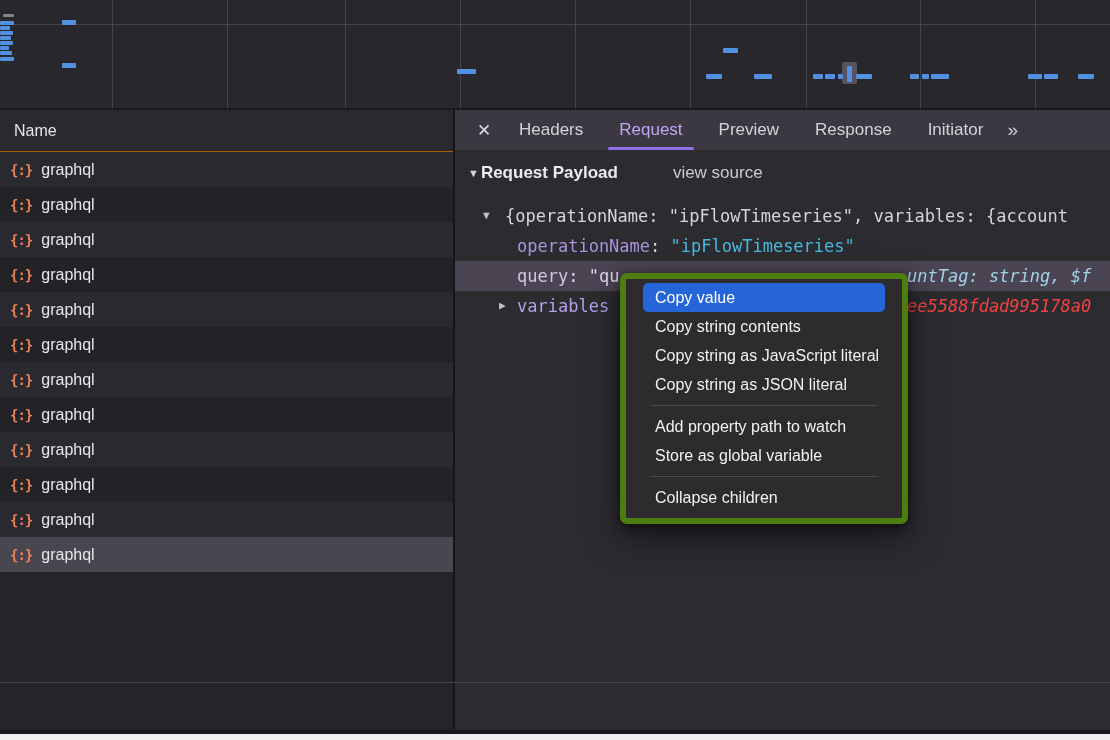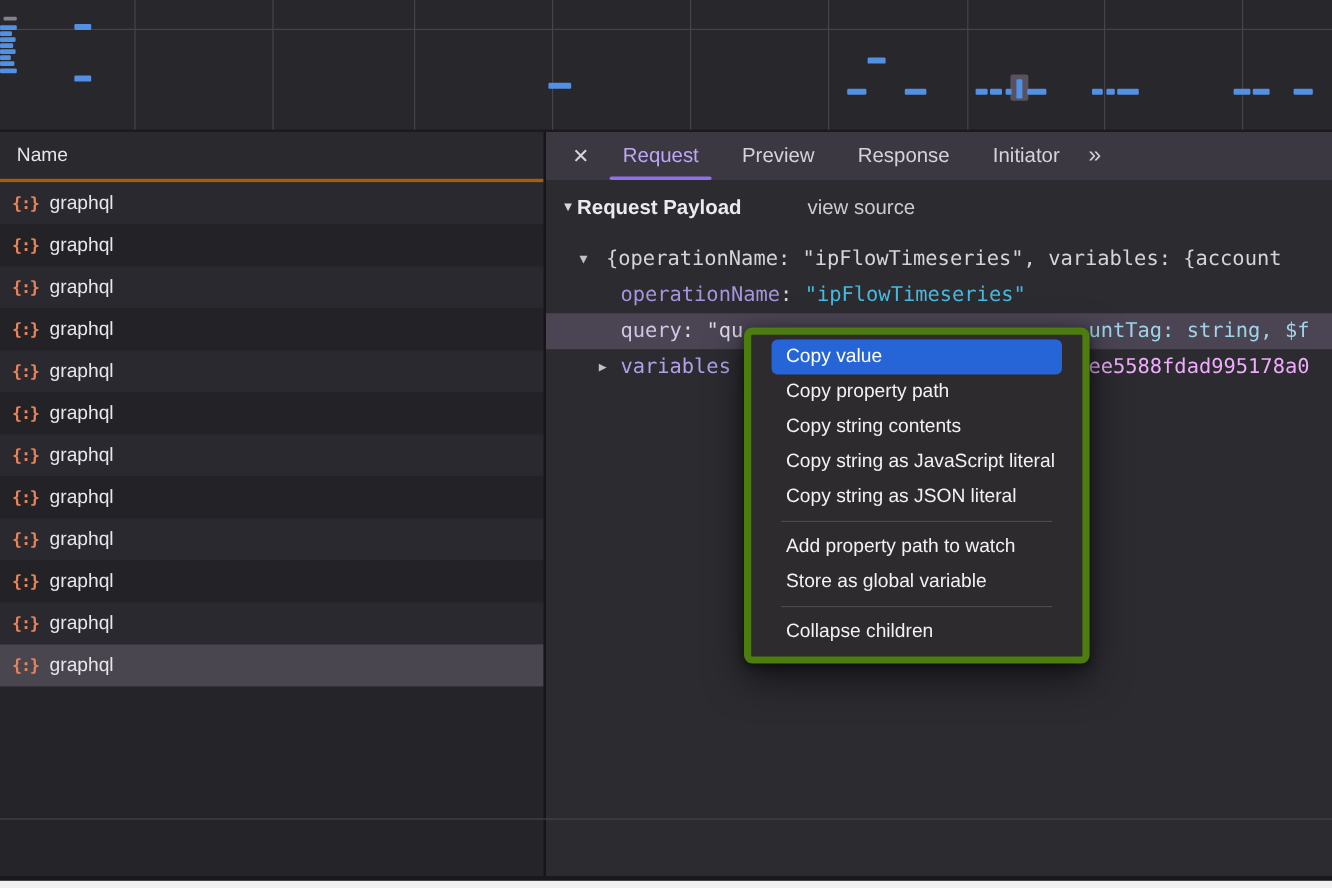--- a/index.html
+++ b/index.html
@@ -10,21 +10,21 @@
   }
   
   .waterfall{position:absolute;left:0;top:0;width:1110px;height:108px;background:#28272c;border-bottom:2px solid #1b1a1e;}
   .grid-v{position:absolute;top:0;width:1px;height:100%;background:#46444b;}
   .grid-h{position:absolute;left:0;top:24px;width:100%;height:1px;background:#46444b;}
   .wbar{position:absolute;border-radius:1px;}
   .whl-box{position:absolute;background:#57525e;border-radius:2px;}
   
   .left-panel{position:absolute;left:0;top:110px;width:453px;height:623px;background:#252429;}
   .list-header{height:42px;display:flex;align-items:center;padding-left:14px;background:#2a292e;
-    color:#e6e4e9;font-size:16px;border-bottom:3px solid #a16207;box-sizing:border-box;}
+    color:#e6e4e9;font-size:16px;border-bottom:1px solid #a16207;box-sizing:border-box;}
   .req-row{height:35px;display:flex;align-items:center;padding-left:10px;color:#e8e6eb;font-size:16px;cursor:default;}
   .req-row.even{background:#2a2930;}
   .req-row.odd{background:#232227;}
   .req-row.selected{background:#4a4650;}
   .req-icon{font-family:"DejaVu Sans Mono",monospace;font-size:14px;font-weight:bold;color:#e8835a;margin-right:9px;letter-spacing:-1px;}
   
   .v-divider{position:absolute;left:453px;top:110px;width:2px;height:623px;background:#161519;}
   .footer-line{position:absolute;left:0;top:682px;width:1110px;height:1px;background:#454349;z-index:3;}
   .bottom-dark{position:absolute;left:0;top:730px;width:1110px;height:4px;background:#19181c;}
   .bottom-white{position:absolute;left:0;top:734px;width:1110px;height:6px;background:#f1f0f1;}
@@ -52,23 +52,23 @@
   .t-opname .txt{position:absolute;left:62px;}
   .t-query{top:111px;background:#4a4453;}
   .t-query .txt{position:absolute;left:62px;color:#ddd6ec;}
   .t-vars{top:141px;}
   .t-vars .arrow{left:44px;}
   .t-vars .txt{position:absolute;left:62px;}
   .key{color:#a794dd;}
   .key-light{color:#cfc6e4;}
   .punct{color:#d6d4da;}
   .str{color:#46b9dd;}
-  .frag-right{position:absolute;left:452px;}
+  .frag-right{position:absolute;left:452px;font-style:italic;}
   .frag-cyan{color:#9fd4e8;}
-  .frag-gray{color:#f0abfc;}
+  .frag-gray{color:#ef4444;}
   .varkey{color:#b2a0e8;}
   
   .cmenu{position:absolute;left:620px;top:273px;width:288px;box-sizing:border-box;
     background:#2d2b2e;border:6px solid #4d7c0f;border-radius:7px;
     box-shadow:0 12px 32px rgba(0,0,0,.55),0 2px 10px rgba(0,0,0,.45);
     padding:4px 12px 6px;z-index:20;color:#f1f0f2;font-size:16px;}
   .citem{height:29px;line-height:29px;padding:0 17px;white-space:nowrap;cursor:default;}
   .citem.hl{background:#2565d8;margin:0 5px;padding:0 12px;border-radius:5px;color:#ffffff;}
   .csep{height:1px;background:#4b494c;margin:6px 13px;}
 </style>
@@ -176,20 +176,21 @@
         </div>
       </div>
   </div>
 
   <div class="v-divider"></div>
 
   <div class="right-panel">
     <div class="tabs">
       <div class="tab-close">✕</div>
       <div id="tab-items" style="display:flex;align-items:center;">
+          <div class="tab">Headers</div>
           <div class="tab active">Request</div>
           <div class="tab">Preview</div>
           <div class="tab">Response</div>
           <div class="tab">Initiator</div>
         </div>
       <div class="tab-overflow">»</div>
     </div>
 
     <div class="payload">
       <div class="payload-header">
@@ -224,21 +225,20 @@
     </div>
   </div>
 
   <div class="footer-line"></div>
   <div class="bottom-dark"></div>
   <div class="bottom-white"></div>
 
   <div class="cmenu">
     <div id="menu-items">
         <div class="citem hl">Copy value</div>
-        <div class="citem">Copy property path</div>
         <div class="citem">Copy string contents</div>
         <div class="citem">Copy string as JavaScript literal</div>
         <div class="citem">Copy string as JSON literal</div>
         <div class="csep"></div>
         <div class="citem">Add property path to watch</div>
         <div class="citem">Store as global variable</div>
         <div class="csep"></div>
         <div class="citem">Collapse children</div>
       </div>
   </div>

